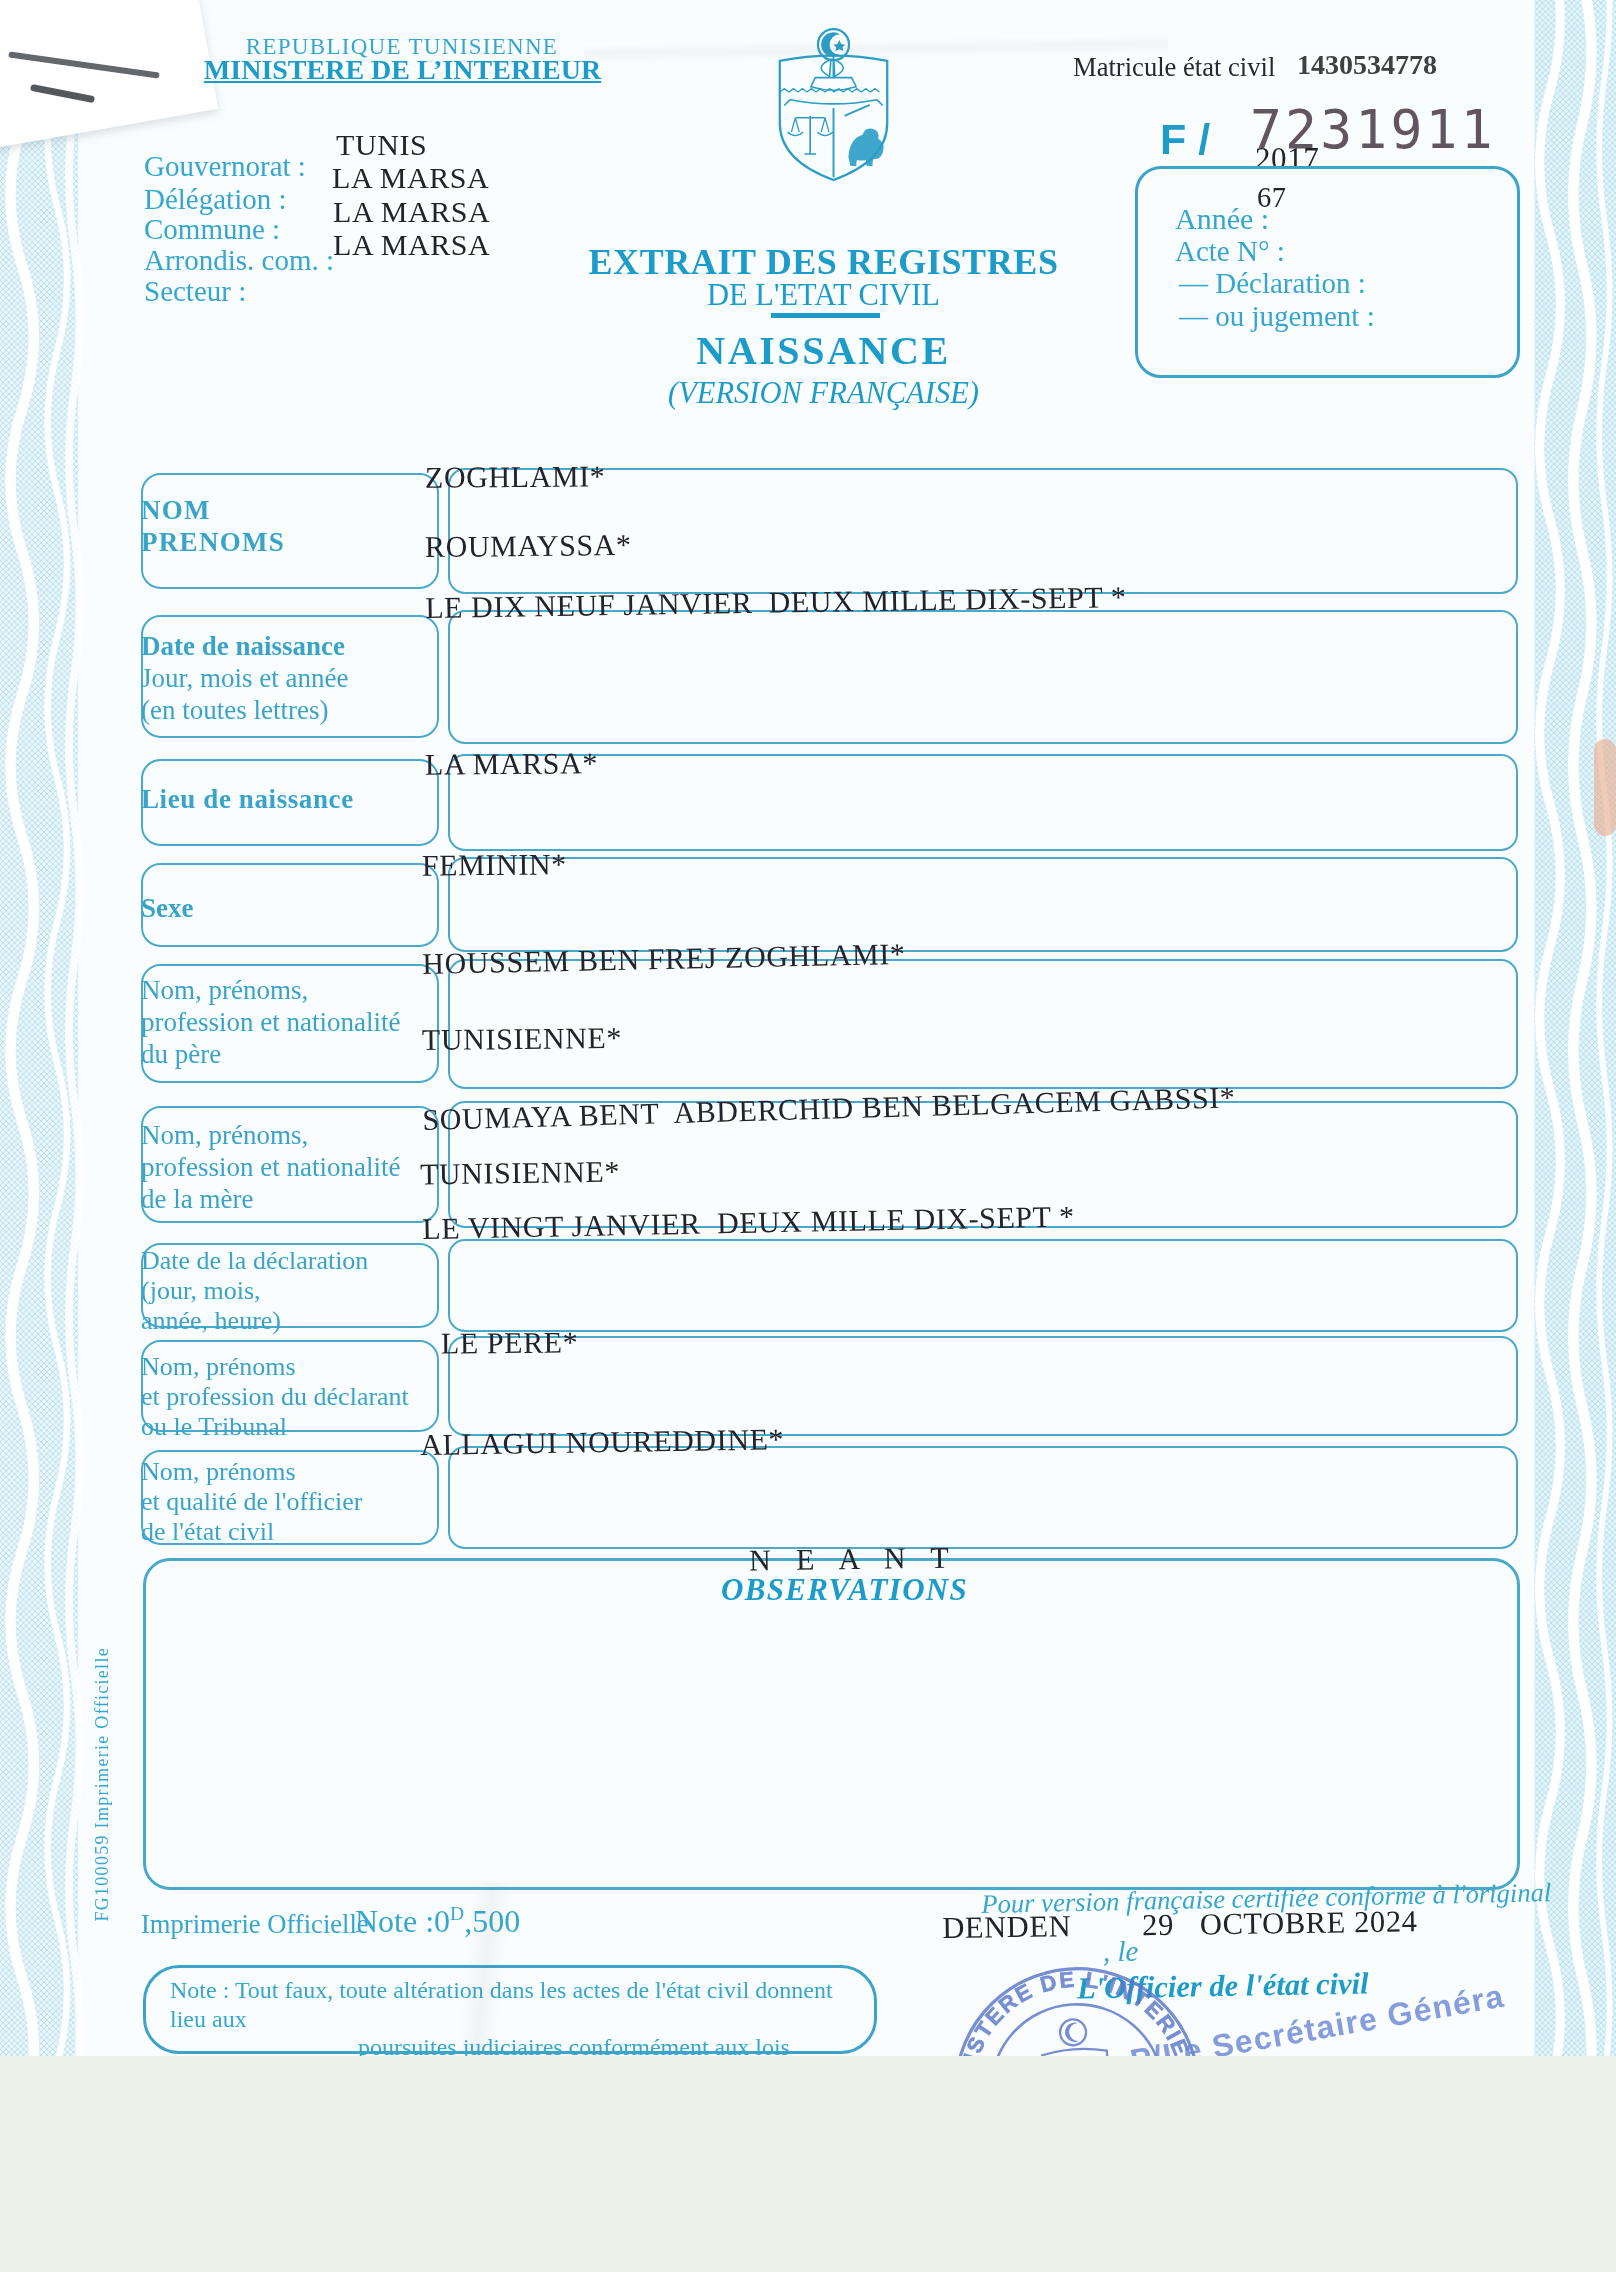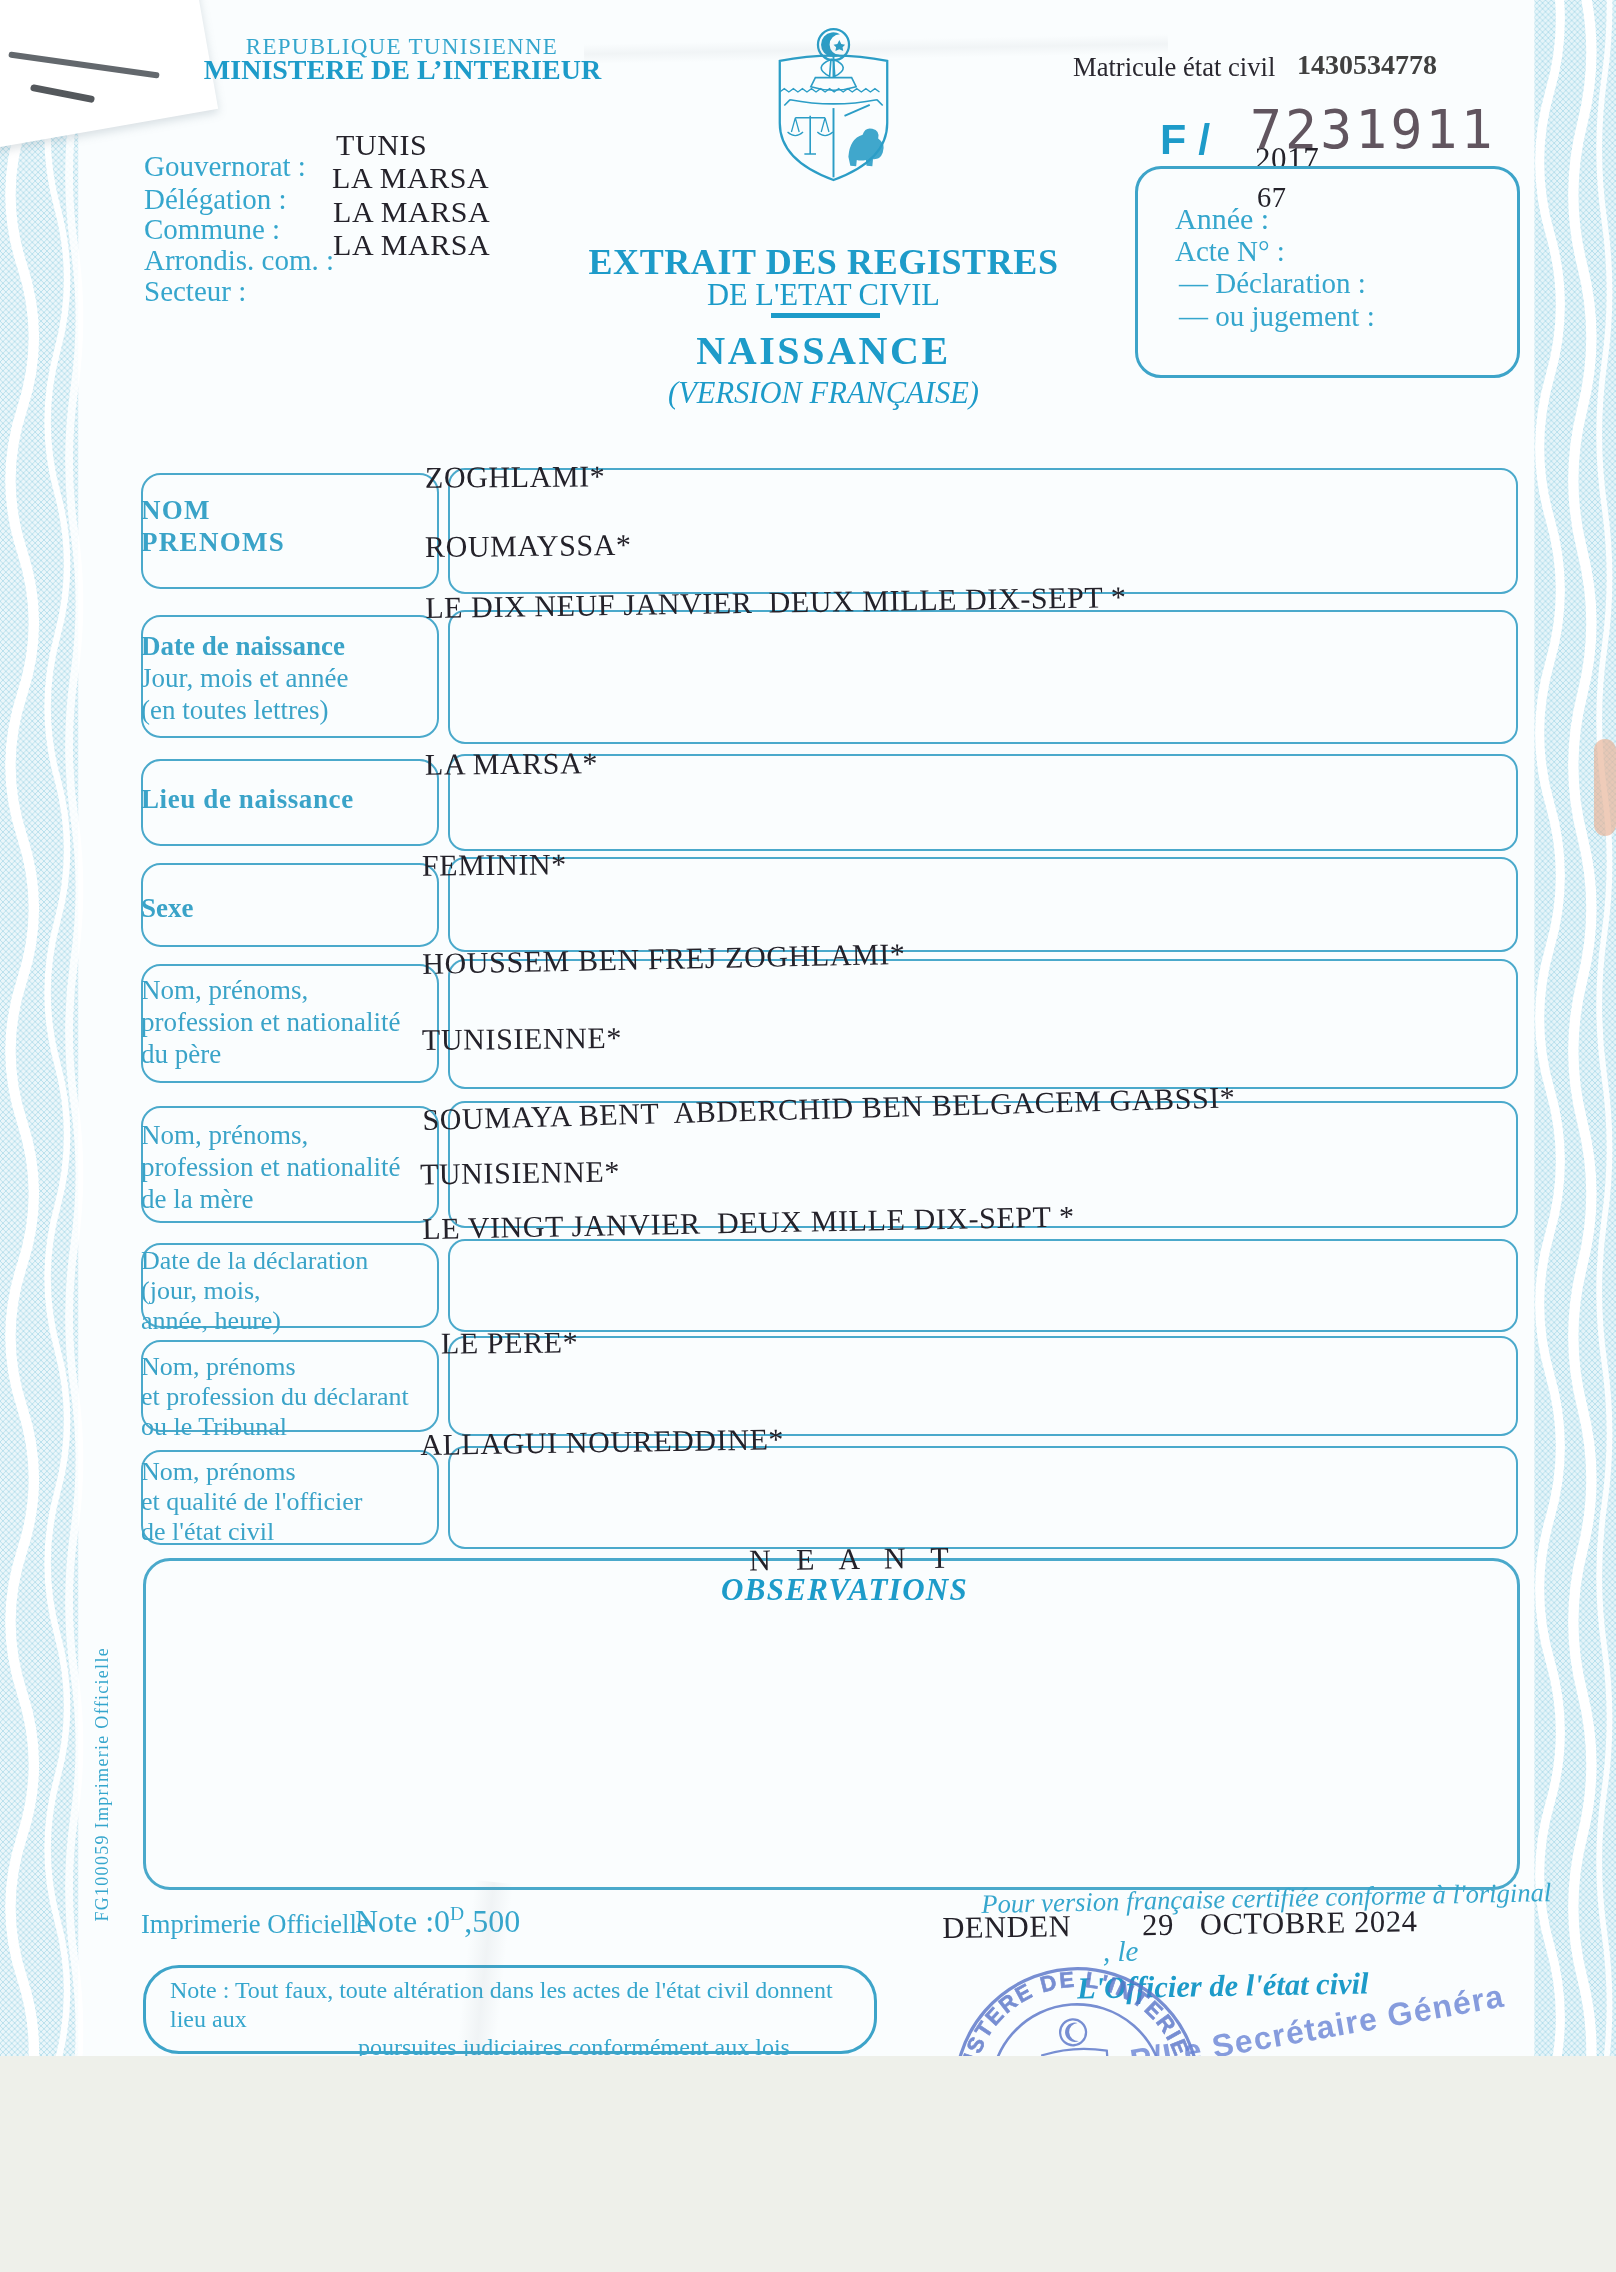--- a/index.html
+++ b/index.html
@@ -42,21 +42,21 @@
     <path d="M118 -100 Q134 10 118 120 T118 340 T118 560 T118 780 T118 1000 T118 1220 T118 1440 T118 1660 T118 1880 T118 2100 T118 2320 T118 2540 T118 2760 T118 2980 T118 3200 T118 3420 T118 3640" stroke="#ffffff" stroke-width="9" fill="none" opacity="0.9"></path>
   </svg>
 
   <div class="abs" style="left:1594px;top:739px;width:22px;height:97px;border-radius:11px;background:#e8b094;opacity:0.65;"></div>
 
   <div class="abs" style="left:-26px;top:-19.5px;width:233px;height:149px;background:#ffffff;transform:rotate(-10deg);box-shadow:0 3.9px 9px rgba(120,140,150,0.25);"></div>
   <div class="abs" style="left:7.8px;top:62px;width:152px;height:5.8px;background:#63686d;transform:rotate(8deg);border-radius:2.6px;"></div>
   <div class="abs" style="left:30px;top:90px;width:65px;height:7.1px;background:#54585c;transform:rotate(11deg);border-radius:3.2px;"></div>
 
   <div class="abs cyan" style="left:214px;top:34px;width:376px;text-align:center;font-size:23px;letter-spacing:1.3px;">REPUBLIQUE TUNISIENNE</div>
-  <div class="abs cyan2" style="left:195px;top:54px;width:415px;text-align:center;font-size:28px;font-weight:bold;">MINISTERE DE L’INTERIEUR</div>
+  <div class="abs cyan2" style="left:195px;top:54px;width:415px;text-align:center;font-size:28px;font-weight:bold;text-decoration:underline;">MINISTERE DE L’INTERIEUR</div>
 
   <div class="abs cyan" style="left:144px;top:150px;font-size:29px;">Gouvernorat :</div>
   <div class="abs cyan" style="left:144px;top:183px;font-size:29px;">Délégation :</div>
   <div class="abs cyan" style="left:144px;top:213px;font-size:29px;">Commune :</div>
   <div class="abs cyan" style="left:144px;top:244px;font-size:29px;">Arrondis. com. :</div>
   <div class="abs cyan" style="left:144px;top:275px;font-size:29px;">Secteur :</div>
 
   <div class="abs typed" style="left:336px;top:128px;font-size:30px;">TUNIS</div>
   <div class="abs typed" style="left:332px;top:161px;font-size:30px;">LA MARSA</div>
   <div class="abs typed" style="left:333px;top:195px;font-size:30px;">LA MARSA</div>

